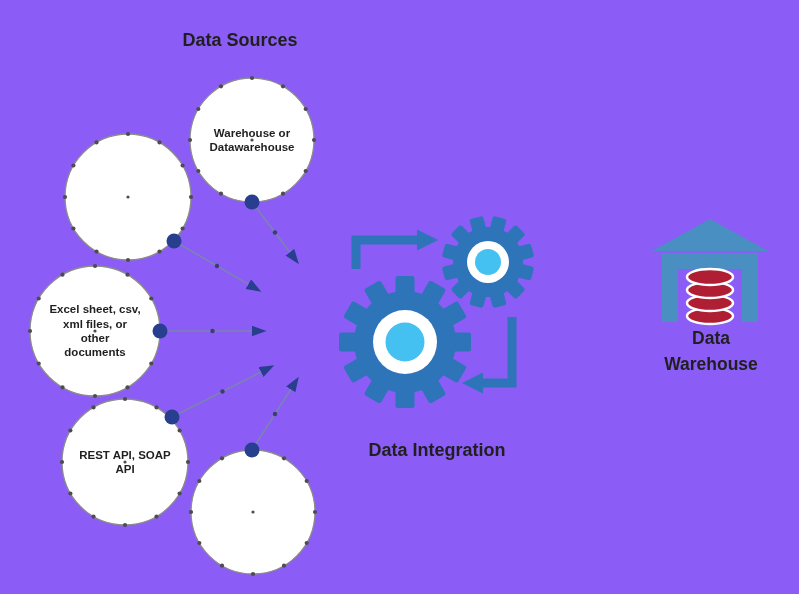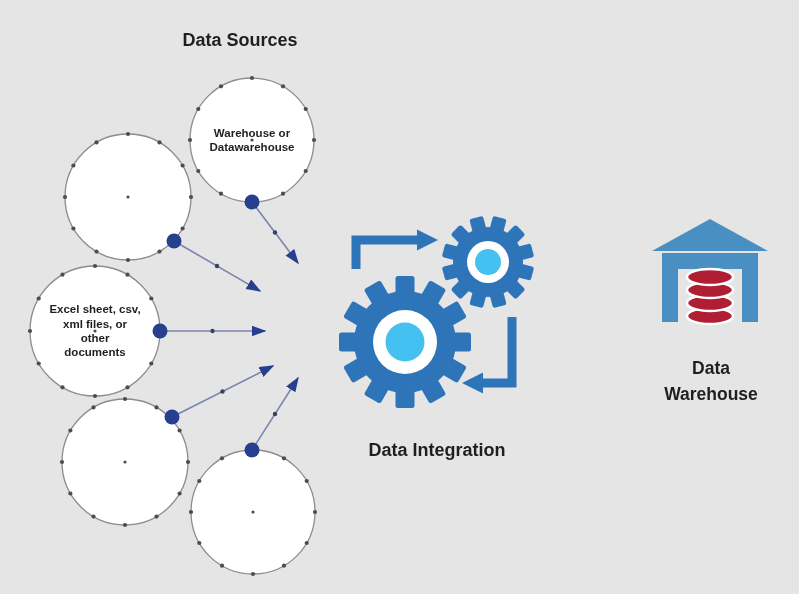--- a/index.html
+++ b/index.html
@@ -1,18 +1,18 @@
 <!DOCTYPE html>
 <html style="--gear-blue: #2E74B8; --gear-center: #44C1F0; --node-dot: #283E8F; --line: #7B84AE; --mid-dot: #3A4066; --circle-stroke: #8C8C8C; --edge-dot: #4D4D4D; --warehouse-blue: #4A8FC2; --database-red: #B01E33; --text: #1F1F1F;"><head>
 <meta charset="utf-8">
 <style>
   *{margin:0;padding:0;box-sizing:border-box}
   html,body{background:#ffffff}
   body{font-family:"Liberation Sans",sans-serif}
-  .canvas{position:relative;width:799px;height:594px;background:#e5e5e5;overflow:hidden}
+  .canvas{position:relative;width:799px;height:594px;background:#8b5cf6;overflow:hidden}
   svg.layer{position:absolute;left:0;top:0}
 
   .node-circle{fill:#ffffff;stroke:var(--circle-stroke,#8C8C8C);stroke-width:1.3}
   .rimdot{fill:var(--edge-dot,#4D4D4D)}
   .connector{stroke:var(--line,#7B84AE);stroke-width:1.6}
   .mid-dot{fill:var(--mid-dot,#3A4066)}
   .link-dot{fill:var(--node-dot,#283E8F)}
   .arrow-head{fill:var(--node-dot,#283E8F)}
 
   .tooth,.gear-body{fill:var(--gear-blue,#2E74B8)}
@@ -200,17 +200,19 @@
   </svg>
 
   <div class="label title" style="left:140px;top:28px;width:200px;height:26px">Data Sources</div>
 
   <div class="label node-label" style="left:190px;top:78px;width:124px;height:124px;padding:0 10px">Warehouse or
 Datawarehouse</div>
   <div class="label node-label" style="left:30px;top:266px;width:130px;height:130px;padding:0 10px">Excel sheet, csv,
 xml files, or
 other
 documents</div>
+  <div class="label node-label" style="left:62px;top:399px;width:126px;height:126px;padding:0 10px">REST API, SOAP
+API</div>
 
   <div class="label title" style="left:333px;top:438px;width:208px;height:26px">Data Integration</div>
-  <div class="label title-small" style="left:631px;top:352px;width:160px;height:58px">Data
+  <div class="label title-small" style="left:631px;top:322px;width:160px;height:58px">Data
 Warehouse</div>
 </div>
 
 </body></html>

